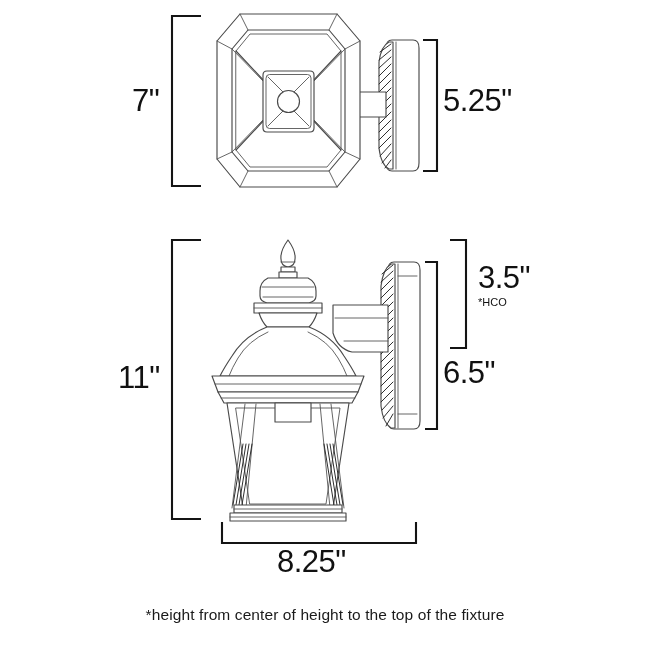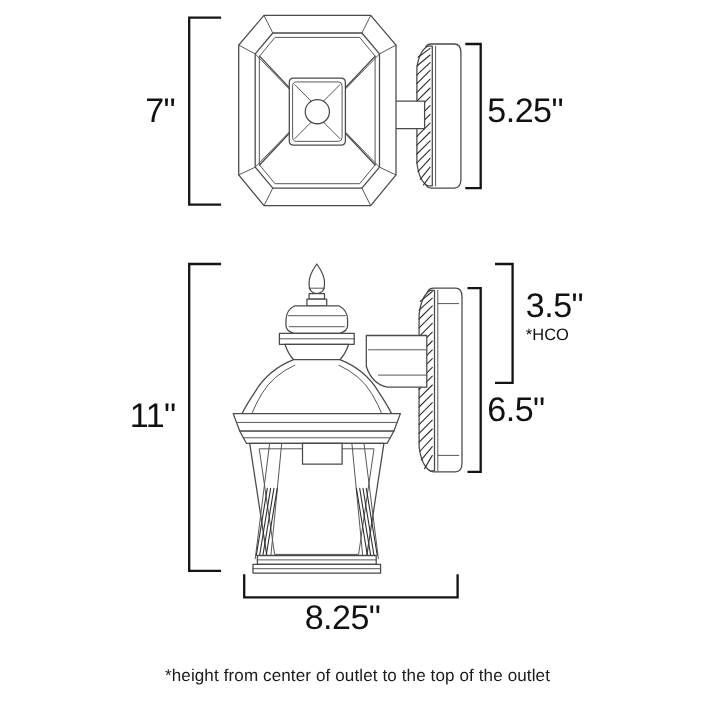--- a/index.html
+++ b/index.html
@@ -62,21 +62,21 @@
   .dim-label {
     position: absolute;
     font-family: "Liberation Sans", sans-serif;
     color: #111111;
     font-size: 31px;
     letter-spacing: -0.5px;
     white-space: nowrap;
     line-height: 1;
   }
   .dim-label.small {
-    font-size: 15px;
+    font-size: 11px;
     letter-spacing: 0px;
   }
   #label-h7      { left: 132px; top: 85px; }
   #label-d525    { left: 443px; top: 85px; }
   #label-h11     { left: 118px; top: 362px; }
   #label-hco-num { left: 478px; top: 262px; }
   #label-hco-tag { left: 478px; top: 297px; }
   #label-d65     { left: 443px; top: 357px; }
   #label-w825    { left: 277px; top: 546px; }
   #footnote {
@@ -306,15 +306,15 @@
   <div class="dim-label" id="label-h11">11"</div>
 
   <div class="dim-label" id="label-hco-num">3.5"</div>
 
   <div class="dim-label small" id="label-hco-tag">*HCO</div>
 
   <div class="dim-label" id="label-d65">6.5"</div>
 
   <div class="dim-label" id="label-w825">8.25"</div>
 
-  <div id="footnote">*height from center of outlet to the top of the outlet</div>
+  <div id="footnote">*height from center of height to the top of the fixture</div>
 
 </div>
 
 </body></html>

